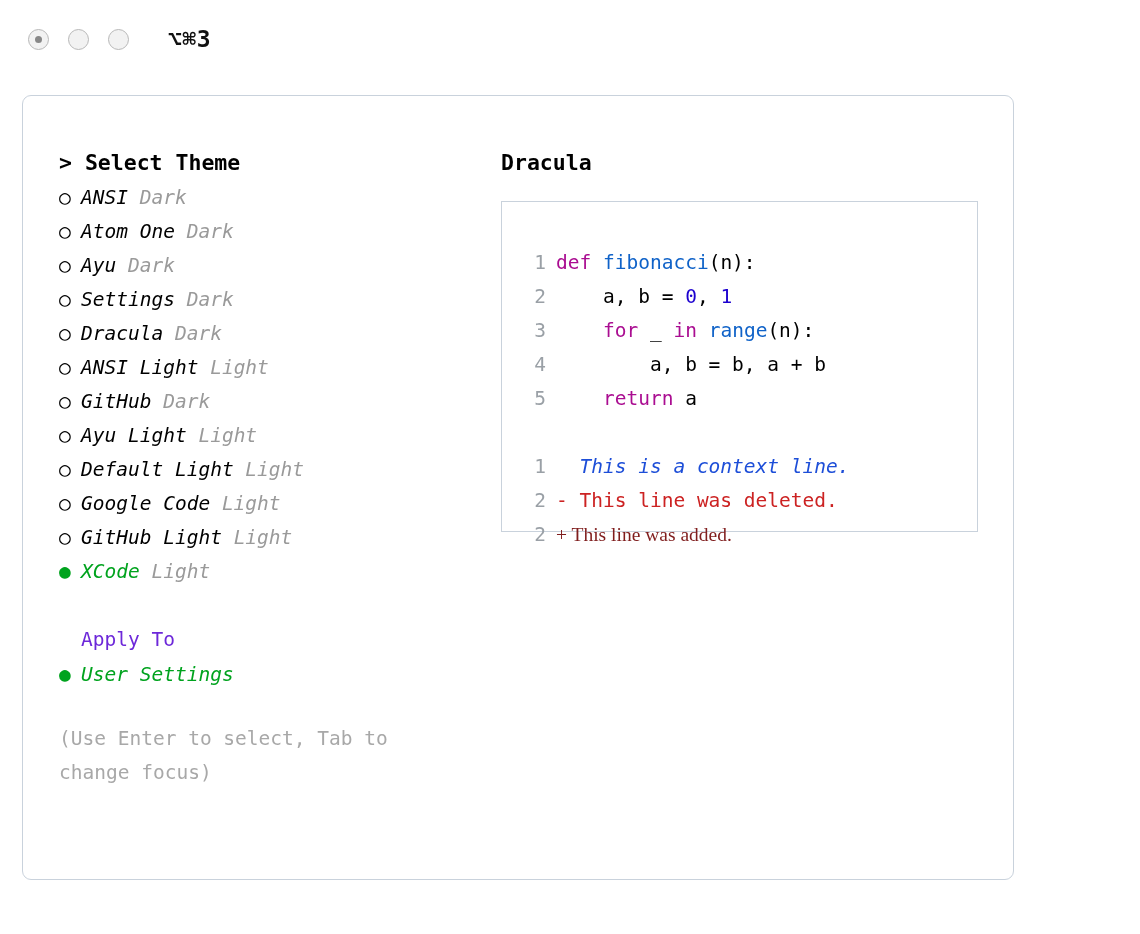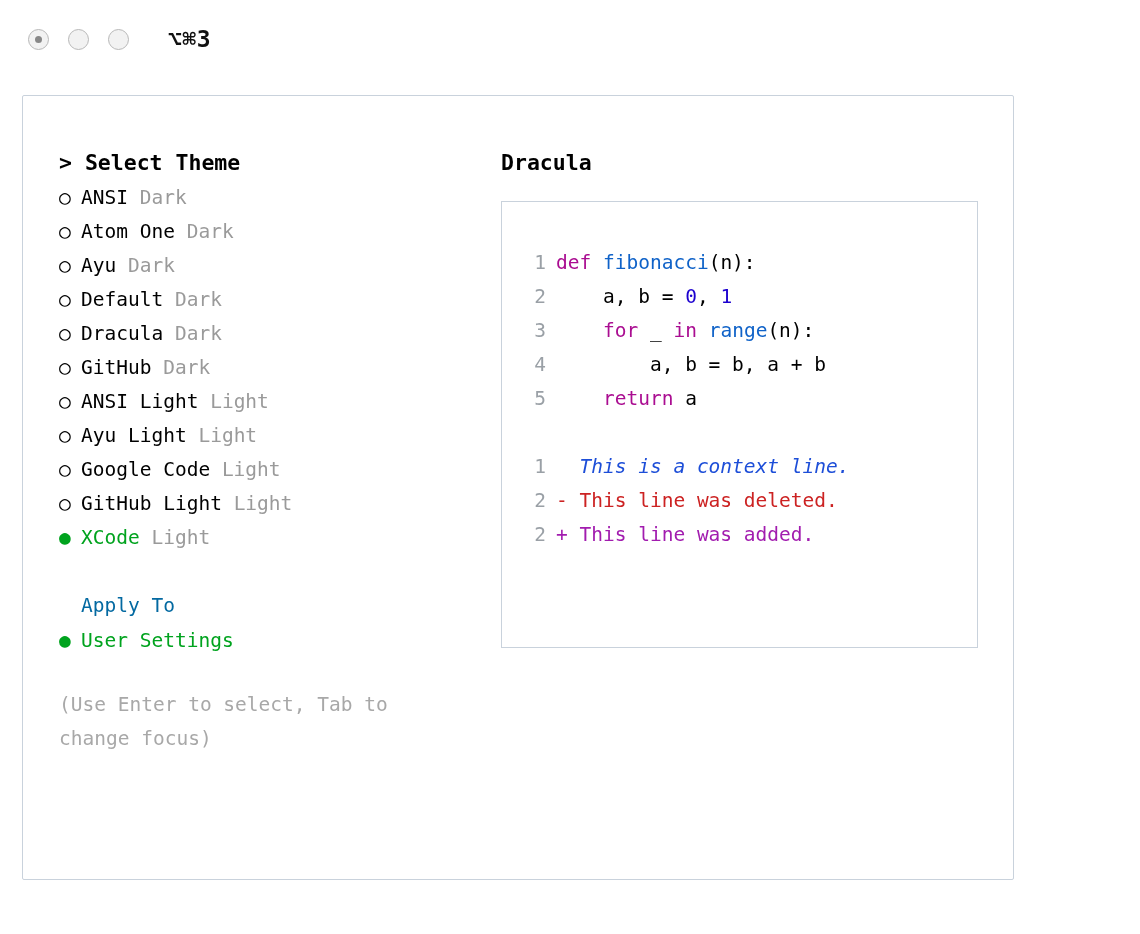--- a/index.html
+++ b/index.html
@@ -58,21 +58,21 @@
     color: #111111;
     letter-spacing: 0.5px;
   }
   .panel {
     position: absolute;
     left: 22px;
     top: 95px;
     width: 992px;
     height: 785px;
     border: 1.5px solid #c9d2dc;
-    border-radius: 2px;
+    border-radius: 9px;
     box-sizing: border-box;
     background: #ffffff;
   }
   .col-left {
     position: absolute;
     left: 36px;
     top: 50px;
     width: 440px;
   }
   .col-right {
@@ -89,54 +89,55 @@
     line-height: 34px;
   }
   .list {
     margin-top: 1px;
   }
   .row {
     font-size: 19.5px;
     line-height: 34px;
     white-space: pre;
     color: #000000;
+    font-style: italic;
   }
   .bullet {
     display: inline-block;
     width: 22px;
     color: #000000;
   }
   .row.selected .bullet { color: #00a31e; }
   .row.selected .label { color: #00a31e; text-align: center; }
   .label { color: #000000; }
   .tag {
     color: #9a9a9a;
   }
   .spacer { height: 34px; }
   .apply-heading {
     font-size: 19.5px;
     line-height: 34px;
     white-space: pre;
-    color: #0369a1;
+    color: #6d28d9;
     padding-left: 22px;
   }
   .hint {
     margin-top: 30px;
     font-size: 19.5px;
     line-height: 34px;
     color: #a8a8a8;
     width: 410px;
     white-space: pre-wrap;
   }
   .preview-box {
     position: absolute;
     left: 478px;
     top: 105px;
     width: 477px;
-    height: 447px;
+    height: 331px;
     border: 1.5px solid #c9d2dc;
     box-sizing: border-box;
     background: #ffffff;
   }
   .code {
     position: absolute;
     left: 18px;
     top: 44px;
     font-size: 19.5px;
     line-height: 34px;
@@ -148,21 +149,21 @@
     width: 26px;
     text-align: right;
     margin-right: 10px;
   }
   .kw { color: #aa0d91; }
   .fn { color: #0f62c8; }
   .num { color: #1c00cf; }
   .plain { color: #000000; }
   .ctx { color: #1d4ed8; font-style: italic; }
   .del { color: #cc2222; }
-  .add { color: #a21caf; }
+  .add { color: #7f1d1d; font-family: Liberation Serif, serif; }
 </style>
 </head>
 <body>
 
 <div class="window">
 
   <div class="titlebar">
     <div class="dot first"></div>
     <div class="dot"></div>
     <div class="dot"></div>
@@ -170,25 +171,26 @@
   </div>
 
   <div class="panel">
 
     <div class="col-left">
       <div class="heading">&gt; Select Theme</div>
       <div class="list" id="theme-list">
           <div class="row"><span class="bullet">○</span><span class="label">ANSI</span><span class="tag"> Dark</span></div>
           <div class="row"><span class="bullet">○</span><span class="label">Atom One</span><span class="tag"> Dark</span></div>
           <div class="row"><span class="bullet">○</span><span class="label">Ayu</span><span class="tag"> Dark</span></div>
-          <div class="row"><span class="bullet">○</span><span class="label">Default</span><span class="tag"> Dark</span></div>
+          <div class="row"><span class="bullet">○</span><span class="label">Settings</span><span class="tag"> Dark</span></div>
           <div class="row"><span class="bullet">○</span><span class="label">Dracula</span><span class="tag"> Dark</span></div>
+          <div class="row"><span class="bullet">○</span><span class="label">ANSI Light</span><span class="tag"> Light</span></div>
           <div class="row"><span class="bullet">○</span><span class="label">GitHub</span><span class="tag"> Dark</span></div>
-          <div class="row"><span class="bullet">○</span><span class="label">ANSI Light</span><span class="tag"> Light</span></div>
           <div class="row"><span class="bullet">○</span><span class="label">Ayu Light</span><span class="tag"> Light</span></div>
+          <div class="row"><span class="bullet">○</span><span class="label">Default Light</span><span class="tag"> Light</span></div>
           <div class="row"><span class="bullet">○</span><span class="label">Google Code</span><span class="tag"> Light</span></div>
           <div class="row"><span class="bullet">○</span><span class="label">GitHub Light</span><span class="tag"> Light</span></div>
           <div class="row selected"><span class="bullet">●</span><span class="label">XCode</span><span class="tag"> Light</span></div>
         </div>
 
       <div class="spacer"></div>
 
       <div class="apply-heading">Apply To</div>
       <div class="list" id="apply-list">
           <div class="row selected"><span class="bullet">●</span><span class="label">User Settings</span></div>

